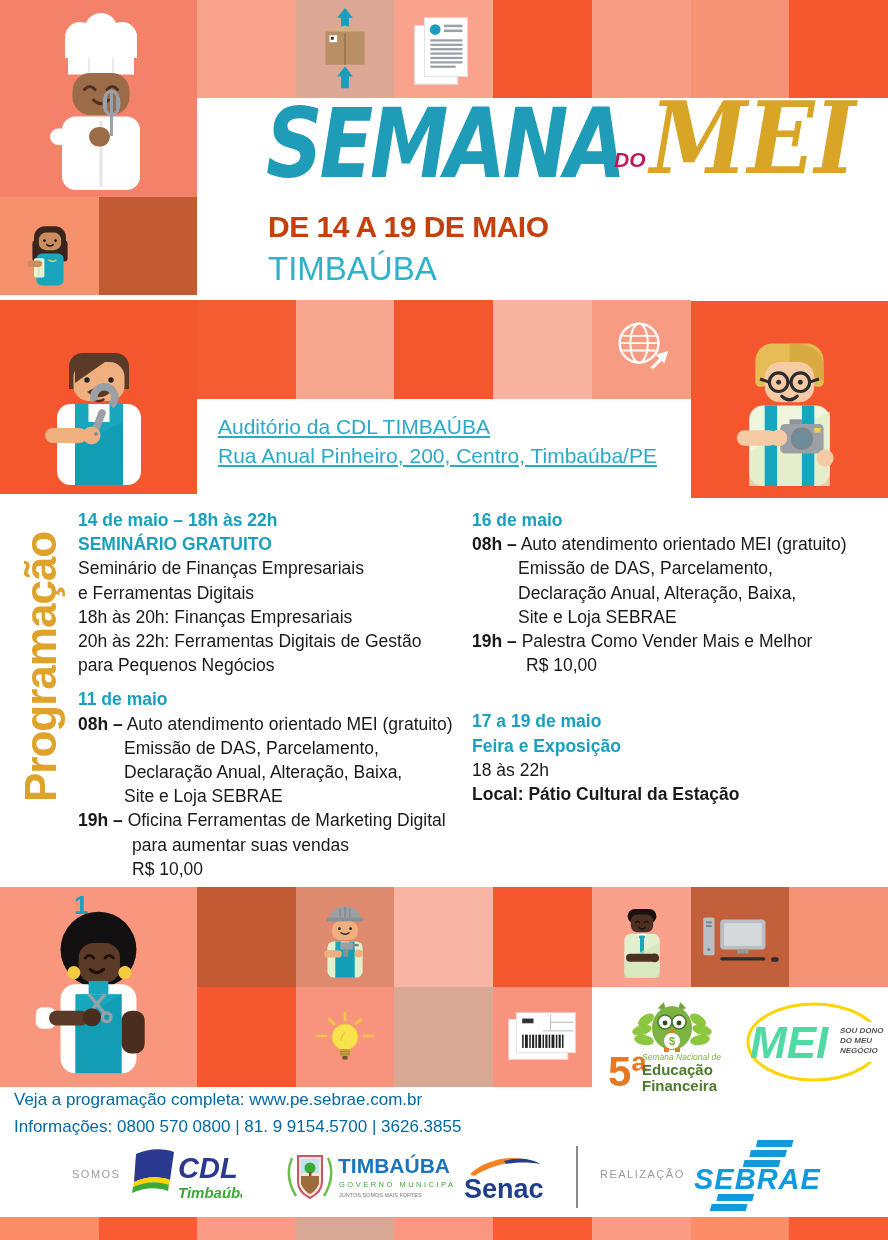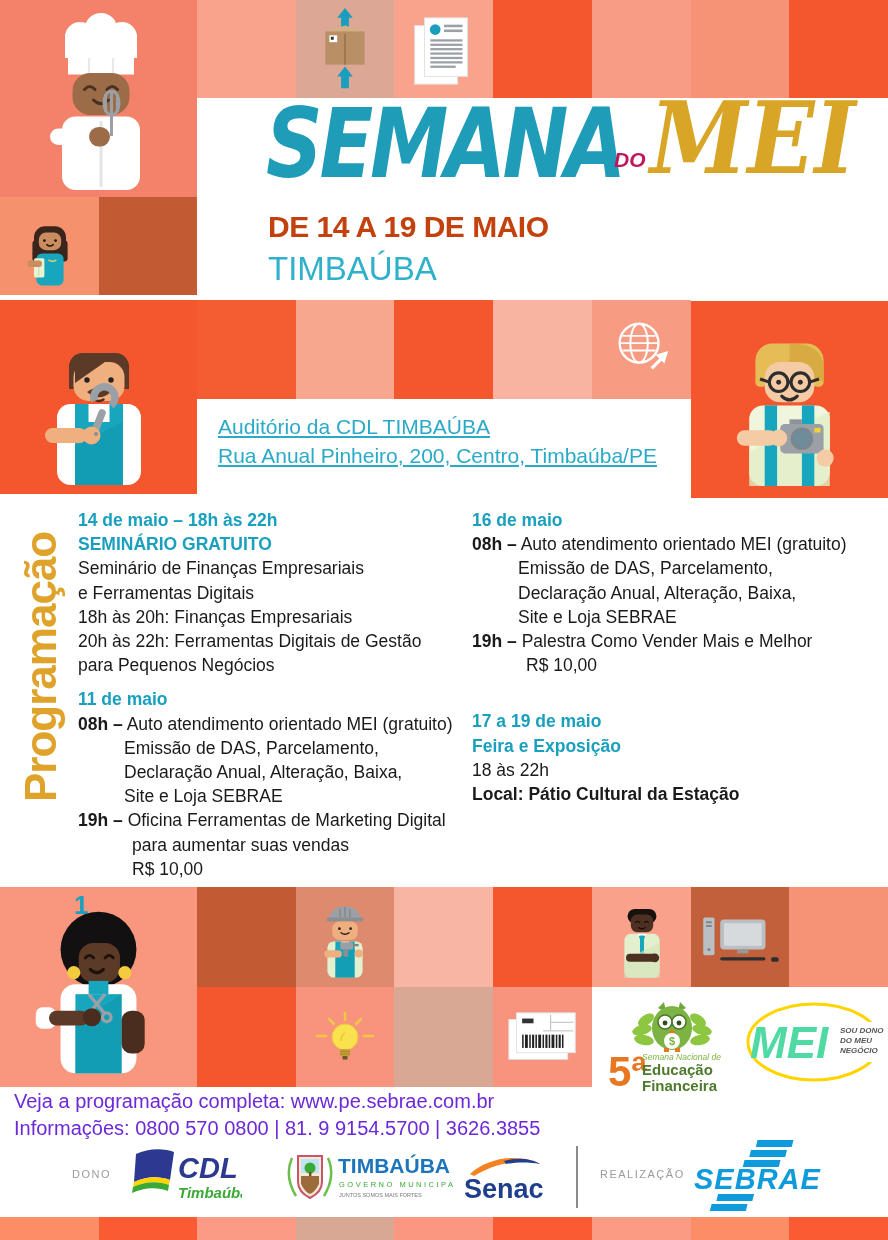--- a/index.html
+++ b/index.html
@@ -30,21 +30,21 @@
   #col-right{left:472px;}
   .ln{white-space:nowrap;}
   .ln.h{color:#1AA0BF;font-weight:bold;}
   .ln b{font-weight:bold;}
   .ind{padding-left:46px;}
   .ind2{padding-left:54px;}
   .blk15{margin-top:10px;}
   .blk17{margin-top:32px;}
 
   
-  .f-teal{position:absolute;left:14px;font-size:20px;color:#6d28d9;white-space:nowrap;}
+  .f-teal{position:absolute;left:14px;font-size:17px;color:#0369a1;white-space:nowrap;}
   .lbl-gray{position:absolute;font-size:11px;letter-spacing:1.5px;color:#9B9B9B;}
   .divider{position:absolute;left:576px;top:1146px;width:2px;height:62px;background:#8a8a8a;}
   .one{position:absolute;left:74px;top:890px;font-size:26px;font-weight:bold;color:#1AA0BF;}
 
   svg{display:block;}
   svg text{font-family:"Liberation Sans",sans-serif;}
 </style>
 </head>
 <body>
 
@@ -410,21 +410,21 @@
     <rect x="92" y="22" width="56" height="40" fill="#fff"></rect>
     <text x="6" y="58" font-family="DejaVu Serif,serif" font-size="44" font-weight="bold" font-style="italic" fill="#4FD9A3">MEI</text>
     <text x="96" y="33" font-size="8" font-weight="bold" font-style="italic" fill="#555">SOU DONO</text>
     <text x="96" y="43" font-size="8" font-weight="bold" font-style="italic" fill="#555">DO MEU</text>
     <text x="96" y="53" font-size="8" font-weight="bold" font-style="italic" fill="#555">NEGÓCIO</text>
   </svg>
 
   <div class="f-teal" style="top:1090px">Veja a programação completa: www.pe.sebrae.com.br</div>
   <div class="f-teal" style="top:1117px">Informações: 0800 570 0800 | 81. 9 9154.5700 |  3626.3855</div>
 
-  <div class="lbl-gray" style="left:72px;top:1168px">DONO</div>
+  <div class="lbl-gray" style="left:72px;top:1168px">SOMOS</div>
 
   <svg class="abs" viewBox="0 0 110 62" style="left:132px;top:1146px;width:110px;height:62px">
     <path d="M4 8 C 16 2, 32 2, 42 6 L38 34 C 28 30, 14 30, 2 36 Z" fill="#2B3990"></path>
     <path d="M2 36 C 14 30, 28 30, 38 34 L37 39 C 27 35, 13 35, 1 41 Z" fill="#FFD400"></path>
     <path d="M1 41 C 13 35, 27 35, 37 39 L36 45 C 26 41, 12 41, 0 47 Z" fill="#3AA935"></path>
     <text x="46" y="32" font-size="29" font-weight="bold" font-style="italic" fill="#2B3990">CDL</text>
     <text x="46" y="52" font-size="15" font-weight="bold" font-style="italic" fill="#3AA935">Timbaúba</text>
   </svg>
 
   <svg class="abs" viewBox="0 0 170 62" style="left:284px;top:1146px;width:170px;height:62px">

